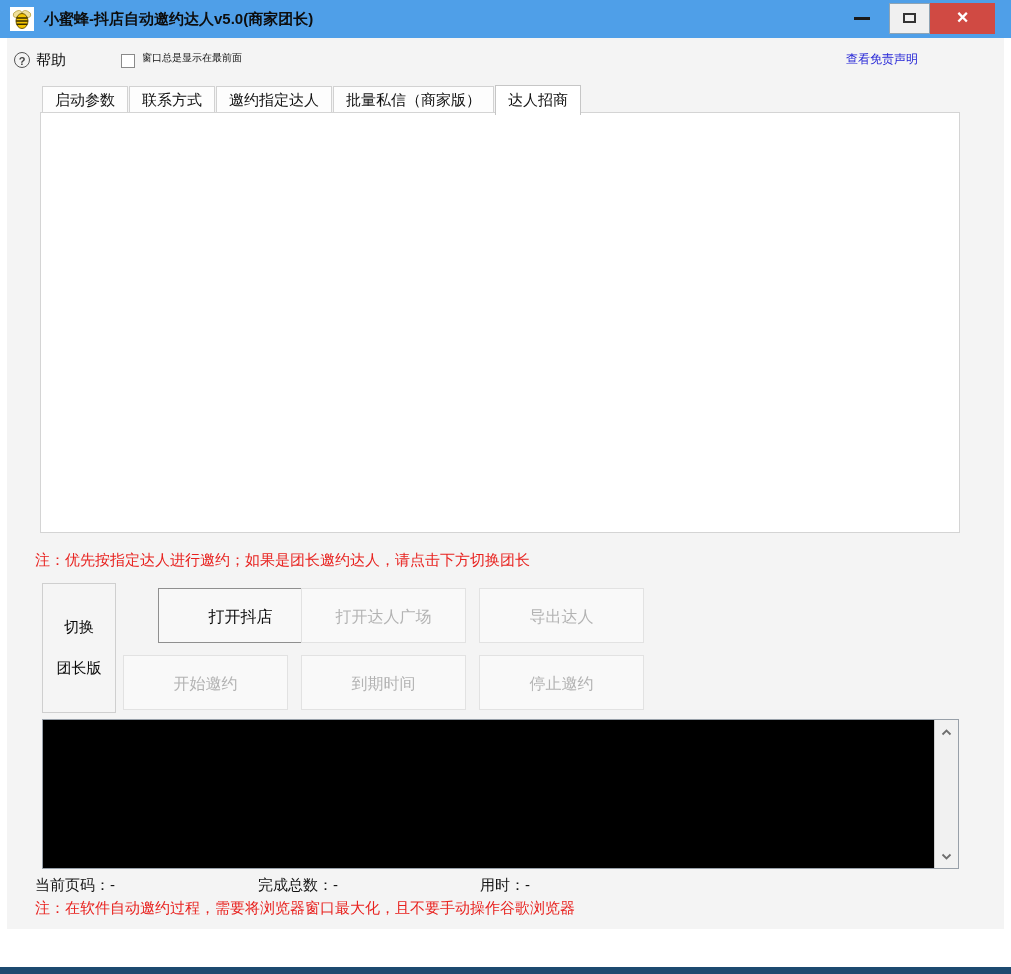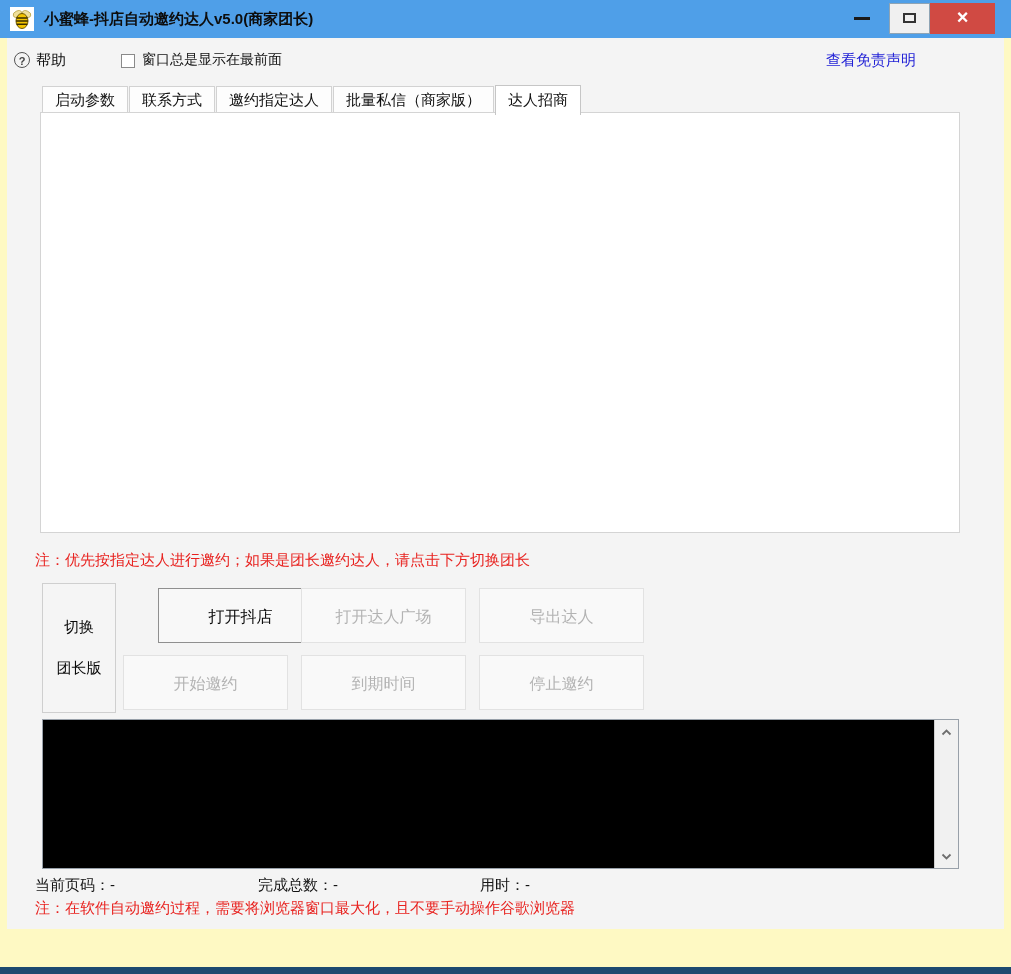--- a/index.html
+++ b/index.html
@@ -1,40 +1,40 @@
 <!DOCTYPE html>
 <html><head>
 <meta charset="utf-8">
 <style>
   html,body{margin:0;padding:0;background:#222;}
   .window{
     position:relative;width:1011px;height:974px;
-    background:#fef9c3;overflow:hidden;
+    background:#ffffff;overflow:hidden;
     font-family:"Liberation Sans","DejaVu Sans",sans-serif;
     -webkit-font-smoothing:antialiased;
   }
   .titlebar{position:absolute;left:0;top:0;width:1011px;height:38px;background:#4f9fe8;}
   .bee-box{position:absolute;left:10px;top:7px;width:24px;height:24px;background:#fff;}
   .win-title{position:absolute;left:44px;top:0;line-height:38px;font-size:15px;font-weight:bold;color:#0d0d0d;}
   .btn-min{position:absolute;left:840px;top:0;width:44px;height:38px;background:transparent;}
   .min-glyph{position:absolute;left:14px;top:17px;width:16px;height:3px;background:#1a1a1a;}
   .btn-max{position:absolute;left:889px;top:3px;width:41px;height:31px;background:#f0f0f0;border:1px solid #8ea4b5;box-sizing:border-box;}
   .max-glyph{position:absolute;left:13px;top:9px;width:13px;height:10px;border:2px solid #333;box-sizing:border-box;background:transparent;}
   .btn-close{position:absolute;left:930px;top:3px;width:65px;height:31px;background:#d04a43;}
   .close-glyph{position:absolute;left:0;top:0;width:65px;height:31px;line-height:29px;text-align:center;color:#fff;font-size:20px;font-weight:bold;}
   .client{position:absolute;left:7px;top:38px;width:997px;height:891px;background:#f4f4f4;}
   .bottom-edge{position:absolute;left:0;bottom:0;width:1011px;height:7px;background:#1d4a70;}
 
   
   .help-icon{position:absolute;left:14px;top:52px;width:16px;height:16px;border:1px solid #555;border-radius:50%;
     text-align:center;line-height:16px;font-size:11px;font-weight:bold;color:#444;box-sizing:border-box;}
   .help-label{position:absolute;left:36px;top:51px;font-size:15px;color:#111;}
   .chk{position:absolute;left:121px;top:54px;width:14px;height:14px;background:#fff;border:1px solid #8a8a8a;box-sizing:border-box;}
-  .chk-label{position:absolute;left:142px;top:51px;font-size:14px;color:#111;}
-  .disclaimer{position:absolute;left:826px;top:51px;font-size:15px;color:#2222d6;cursor:pointer;}
+  .chk-label{position:absolute;left:142px;top:51px;font-size:10px;color:#111;}
+  .disclaimer{position:absolute;left:846px;top:51px;font-size:12px;color:#2222d6;cursor:pointer;}
 
   
   .tabs{position:absolute;left:42px;top:85px;height:29px;display:flex;align-items:center;z-index:3;}
   .tab{height:25px;line-height:25px;padding:0 12px;font-size:15px;color:#111;background:#fdfdfd;
     border:1px solid #d2d2d2;border-bottom:none;margin-right:1px;margin-bottom:1px;}
   .tab.active{height:29px;line-height:28px;background:#fff;border:1px solid #c6c6c6;border-bottom:none;margin-bottom:-1px;}
 
   .panel{position:absolute;left:40px;top:112px;width:920px;height:421px;background:#fff;border:1px solid #d4d4d4;box-sizing:border-box;z-index:1;}
 
   .fld-label{position:absolute;font-size:16px;color:#111;}

